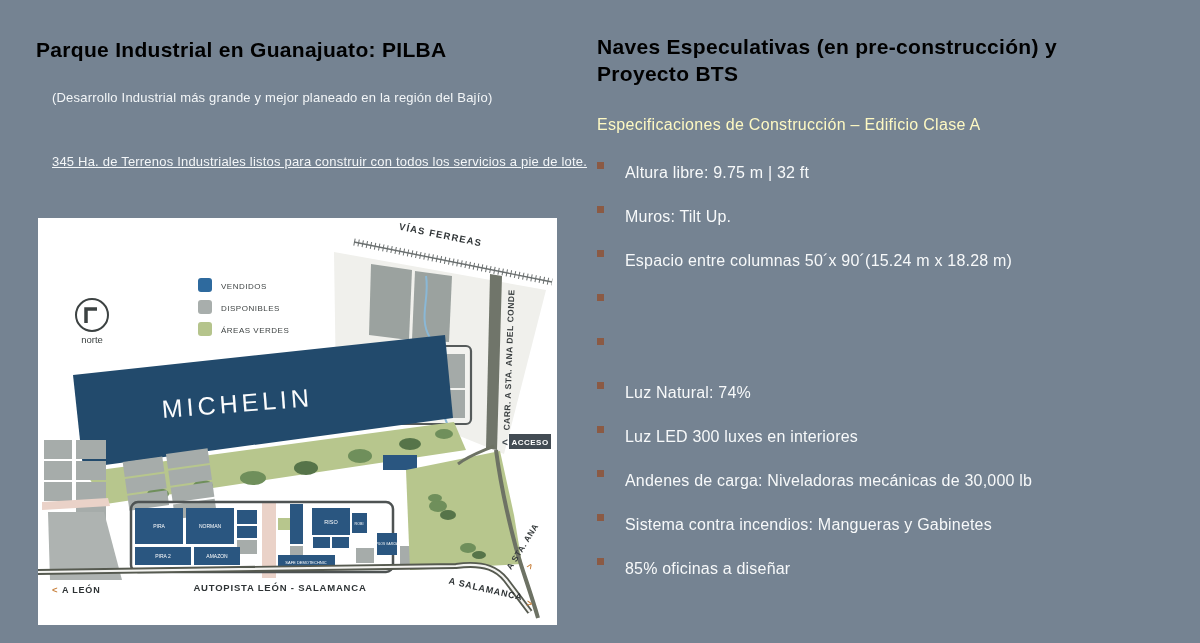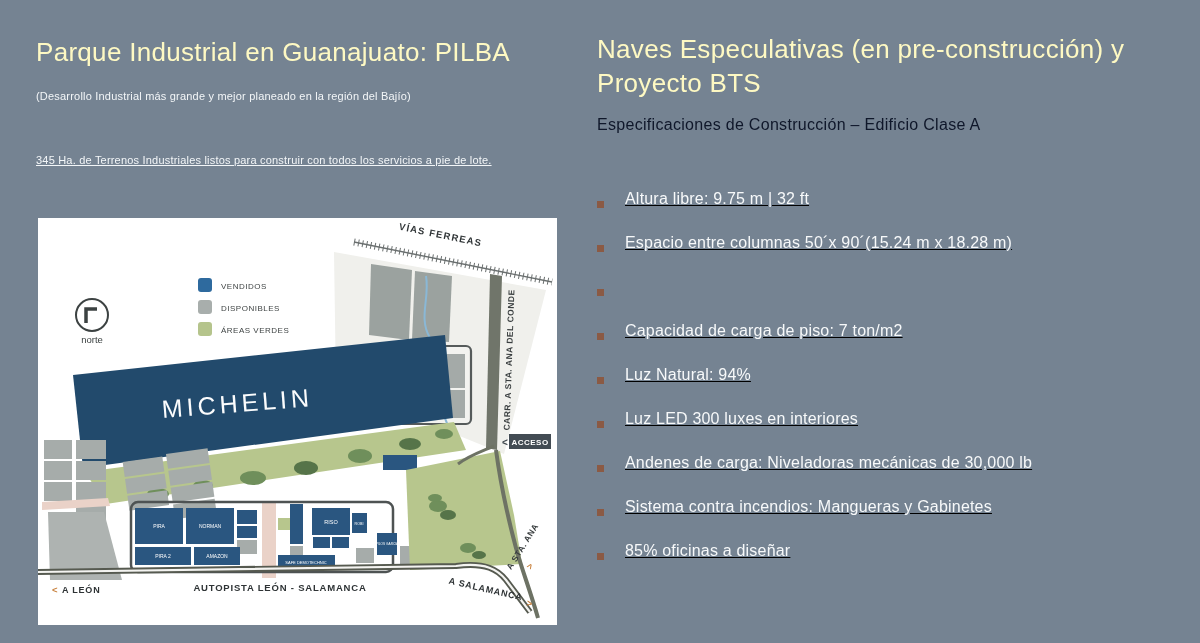--- a/index.html
+++ b/index.html
@@ -5,38 +5,38 @@
   html,body{margin:0;padding:0;}
   body{
     width:1200px;height:643px;position:relative;overflow:hidden;
     background:#758392;
     font-family:"Liberation Sans", sans-serif;
     -webkit-font-smoothing:antialiased;
   }
   .col-left{position:absolute;left:36px;top:0;width:540px;}
   .col-right{position:absolute;left:597px;top:0;width:580px;}
   .h-title{
-    position:absolute;font-size:26px;font-weight:normal;color:#fef9c3;
+    position:absolute;font-size:21px;font-weight:bold;color:#000000;
     letter-spacing:.3px;line-height:1.3;
   }
   .left-title{top:36px;width:530px;}
   .right-title{top:33px;width:545px;}
   .para{
-    position:absolute;color:#f3f6f8;font-size:11px;line-height:1.55;letter-spacing:.2px;
+    position:absolute;color:#f3f6f8;font-size:13px;line-height:1.55;letter-spacing:.2px;margin-left:16px;
   }
   .para1{top:88px;width:500px;}
   .para2{top:152px;width:548px;text-decoration:underline;}
   .subtitle{
-    position:absolute;top:116px;color:#0f172a;font-size:16px;letter-spacing:.3px;
+    position:absolute;top:116px;color:#fef9c3;font-size:16px;letter-spacing:.3px;
   }
   .spec-list{
     position:absolute;top:164px;left:0;right:0;margin:0;padding:0;list-style:none;
   }
   .spec-item{
-    height:44px;display:flex;align-items:flex-end;text-decoration:underline;
+    height:44px;display:flex;align-items:flex-start;
   }
   .spec-bullet{
     width:7px;height:7px;flex-shrink:0;margin-right:21px;margin-top:-2px;
     background:#8B5A44;
   }
   .spec-text{color:#f7f9fa;font-size:16px;letter-spacing:.2px;}
   .map-panel{
     position:absolute;left:38px;top:218px;width:519px;height:407px;background:#ffffff;
   }
   svg text{font-family:"Liberation Sans", sans-serif;}
@@ -206,32 +206,35 @@
 <div class="col-right">
   <div class="h-title right-title">Naves Especulativas (en pre-construcción) y Proyecto BTS</div>
   <div class="subtitle">Especificaciones de Construcción – Edificio Clase A</div>
   <ul class="spec-list">
     <li class="spec-item">
         <span class="spec-bullet"></span>
         <span class="spec-text">Altura libre: 9.75 m | 32 ft</span>
       </li>
     <li class="spec-item">
         <span class="spec-bullet"></span>
+        <span class="spec-text">Muros: Tilt Up.</span>
+      </li>
+    <li class="spec-item">
+        <span class="spec-bullet"></span>
         <span class="spec-text">Espacio entre columnas 50´x 90´(15.24 m x 18.28 m)</span>
       </li>
     <li class="spec-item">
         <span class="spec-bullet"></span>
       </li>
     <li class="spec-item">
         <span class="spec-bullet"></span>
-        <span class="spec-text">Capacidad de carga de piso: 7 ton/m2</span>
-      </li>
-    <li class="spec-item">
-        <span class="spec-bullet"></span>
-        <span class="spec-text">Luz Natural: 94%</span>
+      </li>
+    <li class="spec-item">
+        <span class="spec-bullet"></span>
+        <span class="spec-text">Luz Natural: 74%</span>
       </li>
     <li class="spec-item">
         <span class="spec-bullet"></span>
         <span class="spec-text">Luz LED 300 luxes en interiores</span>
       </li>
     <li class="spec-item">
         <span class="spec-bullet"></span>
         <span class="spec-text">Andenes de carga: Niveladoras mecánicas de 30,000 lb</span>
       </li>
     <li class="spec-item">

